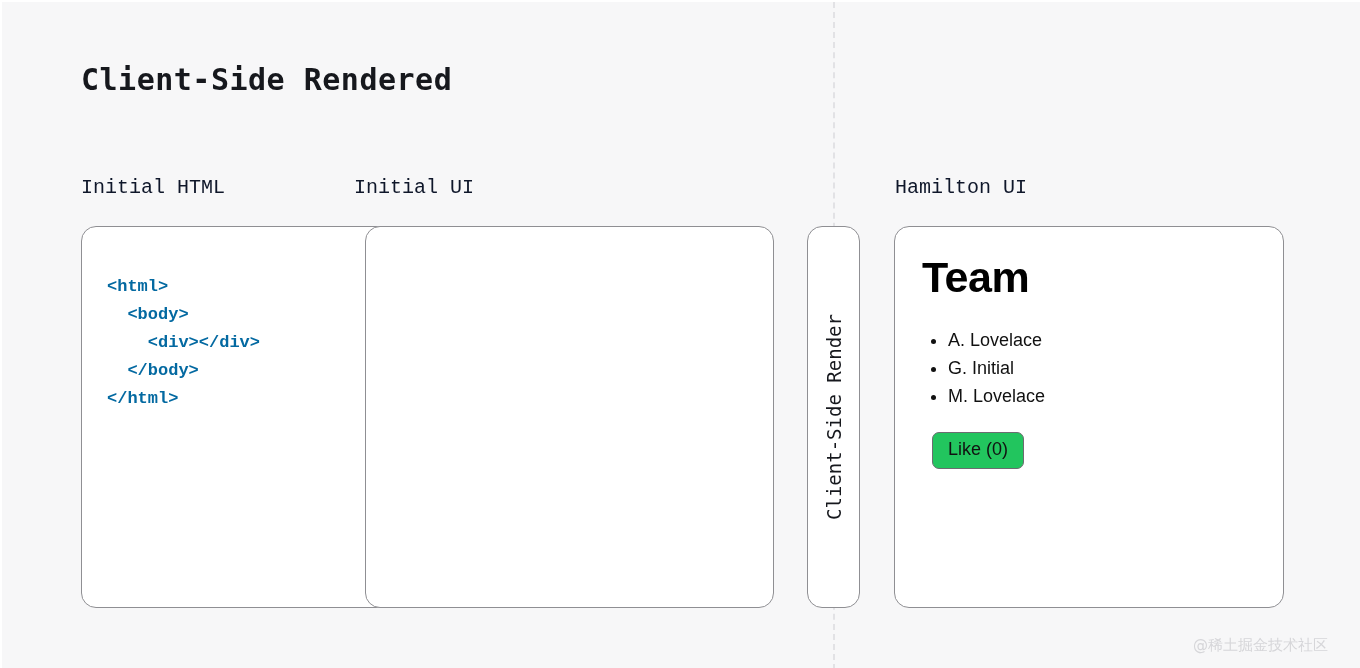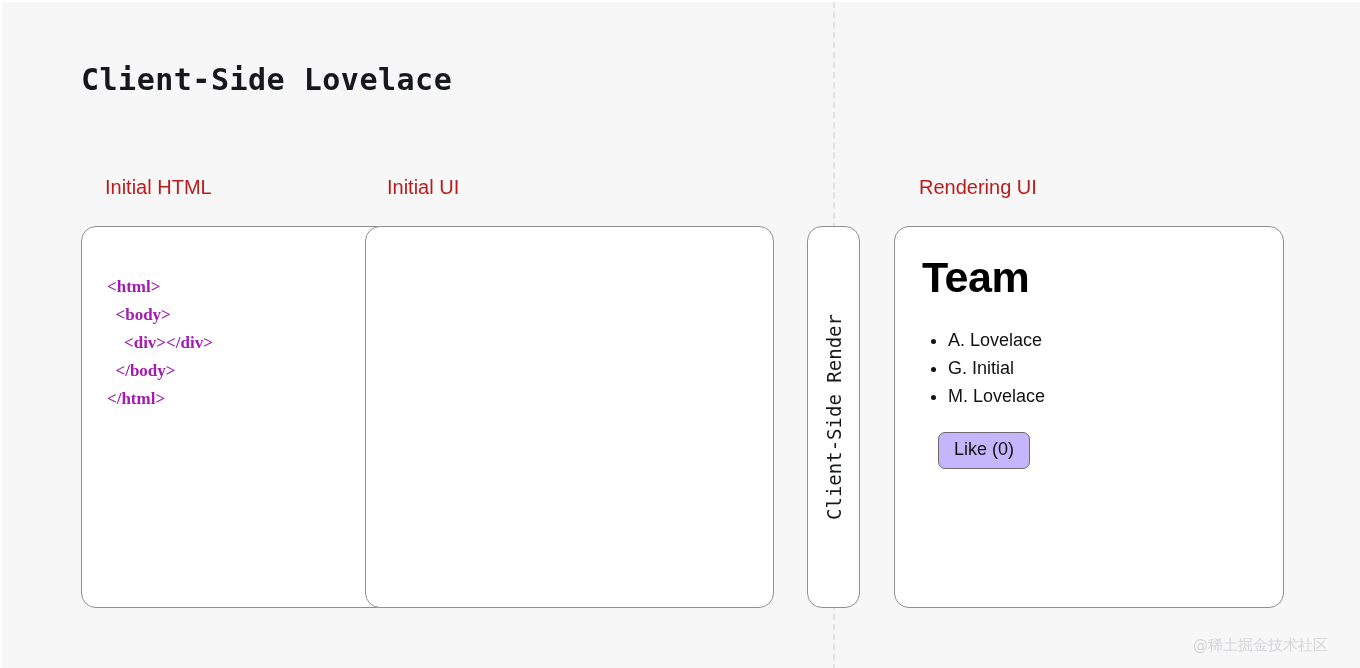--- a/index.html
+++ b/index.html
@@ -32,29 +32,28 @@
     font-size: 30px;
     font-weight: 700;
     letter-spacing: 0.5px;
     color: #16181d;
     white-space: pre;
   }
 
   
   .col-label {
     position: absolute;
-    font-family: Liberation Sans, sans-serif;
+    font-family: Liberation Mono, monospace;
     font-size: 20px;
     font-weight: 500;
-    color: #b91c1c;
+    color: #0f172a;
     white-space: pre;
-    margin-left: 24px;
   }
   .col-label.initial-html { left: 79px;  top: 174px; }
-  .col-label.initial-ui   { left: 361px; top: 174px; }
+  .col-label.initial-ui   { left: 352px; top: 174px; }
   .col-label.rendered-ui  { left: 893px; top: 174px; }
 
   
   .panel {
     position: absolute;
     background: #ffffff;
     border: 1.6px solid #8f8f93;
     border-radius: 15px;
     box-sizing: border-box;
   }
@@ -91,25 +90,25 @@
     width: 0;
     height: 668px;
     border-left: 2px dashed #e2e2e5;
   }
 
   
   .code-block {
     position: absolute;
     left: 105px;
     top: 254px;
-    font-family: Liberation Serif, serif;
+    font-family: Liberation Mono, monospace;
     font-size: 17px;
     font-weight: 700;
     line-height: 28px;
-    color: #a21caf;
+    color: #0369a1;
     white-space: pre;
   }
 
   
   .vertical-label {
     position: absolute;
     left: 805px;
     top: 224px;
     width: 53px;
     height: 382px;
@@ -153,23 +152,23 @@
   }
   .rendered-list li {
     font-family: "Liberation Sans", sans-serif;
     font-size: 18px;
     line-height: 28px;
     color: #111111;
   }
   .like-button {
     display: inline-block;
     margin-top: 22px;
-    margin-left: 16px;
+    margin-left: 10px;
     padding: 7px 15px 8px 15px;
-    background: #c4b5fd;
+    background: #22c55e;
     border: 1.4px solid #6c6c70;
     border-radius: 7px;
     font-family: "Liberation Sans", sans-serif;
     font-size: 18px;
     color: #111111;
     cursor: pointer;
     line-height: 1.1;
   }
 
   
@@ -183,25 +182,25 @@
     white-space: nowrap;
   }
 </style>
 </head>
 <body>
 
 <div class="canvas">
 
   <div class="divider"></div>
 
-  <div class="diagram-title">Client-Side Lovelace</div>
+  <div class="diagram-title">Client-Side Rendered</div>
 
   <div class="col-label initial-html">Initial HTML</div>
   <div class="col-label initial-ui">Initial UI</div>
-  <div class="col-label rendered-ui">Rendering UI</div>
+  <div class="col-label rendered-ui">Hamilton UI</div>
 
   <div class="panel panel-initial-html"></div>
   <div class="panel panel-initial-ui"></div>
   <div class="panel panel-arrow"></div>
   <div class="panel panel-rendered-ui"></div>
 
   <pre class="code-block">&lt;html&gt;
   &lt;body&gt;
     &lt;div&gt;&lt;/div&gt;
   &lt;/body&gt;

